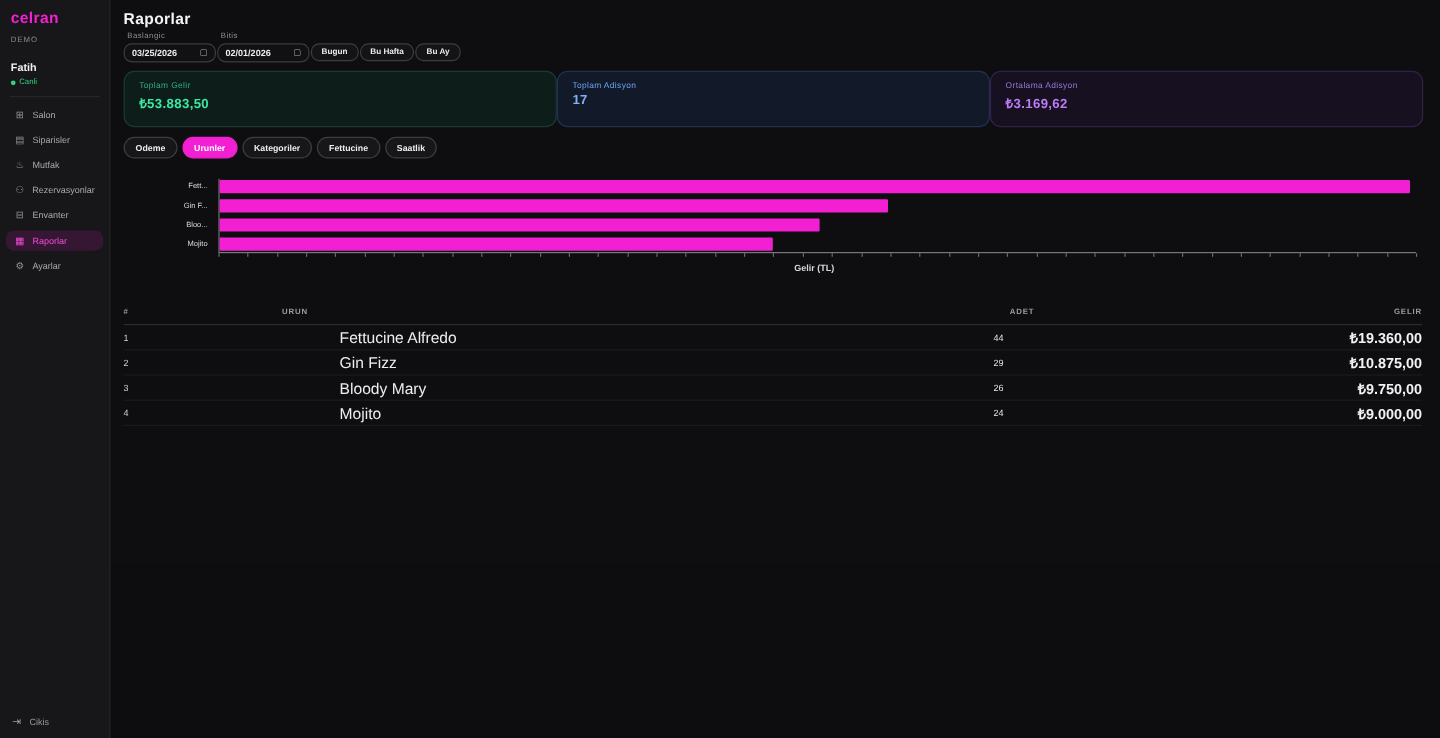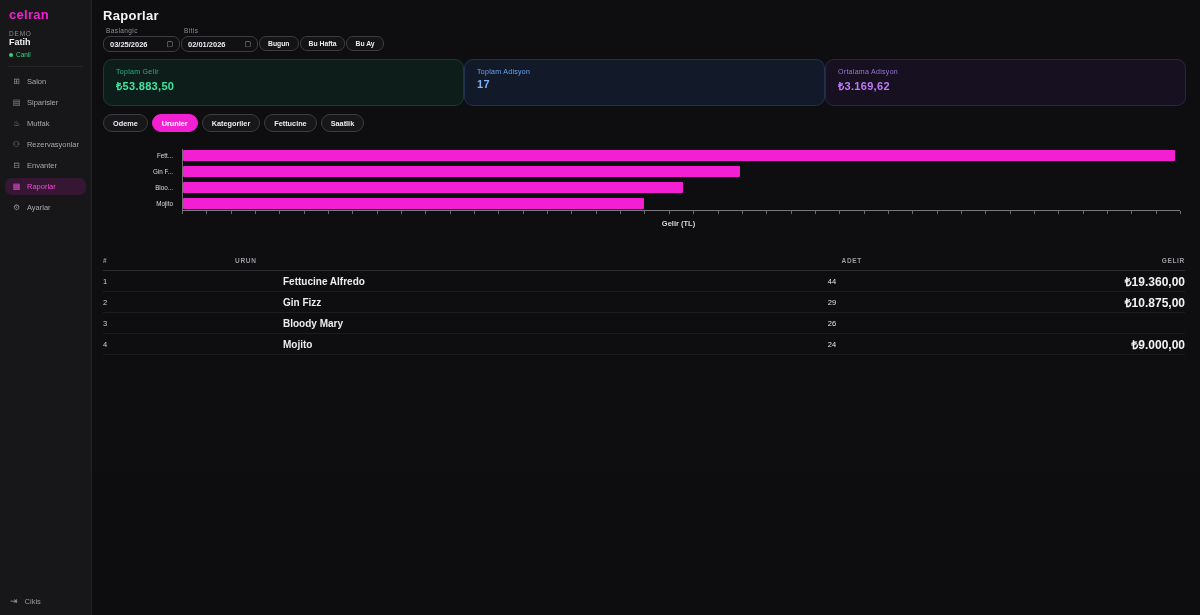--- a/index.html
+++ b/index.html
@@ -4,21 +4,21 @@
 <style>
   * { margin:0; padding:0; box-sizing:border-box; }
   html,body { width:1200px; height:615px; background:#0d0d0f; font-family:"Liberation Sans", sans-serif; overflow:hidden; }
   .screen { position:relative; width:1200px; height:471px; background:#0e0e10; color:#e8e8ea; }
 
   
   .sidebar { position:absolute; left:0; top:0; width:92px; height:615px; background:#171719; border-right:1px solid #242428; display:flex; flex-direction:column; }
   .brand { padding:7px 9px 0 9px; }
   .logo { color:#f21fd3; font-size:13px; font-weight:bold; letter-spacing:0.3px; }
   .env { margin-top:8px; font-size:6.5px; color:#8b8b92; letter-spacing:0.8px; }
-  .user { margin-top:0; font-size:9px; font-weight:bold; color:#f2f2f4; }
+  .user { margin-top:14px; font-size:9px; font-weight:bold; color:#f2f2f4; }
   .live { margin-top:4px; font-size:6.5px; color:#2fd37e; display:flex; align-items:center; gap:3px; }
   .live .dot { width:4px; height:4px; border-radius:50%; background:#2fd37e; }
   .sb-divider { border-top:1px solid #26262a; margin:8px 8px 6px 8px; }
   .nav { padding:0 5px; display:flex; flex-direction:column; gap:4px; }
   .nav-item { display:flex; align-items:center; gap:6px; padding:4px 7px; border-radius:7px; color:#a8a8ae; font-size:7.5px; cursor:pointer; }
   .nav-item .nicon { font-size:8px; color:#8f8f96; width:9px; text-align:center; }
   .nav-item.active { background:rgba(242,31,211,0.14); color:#f24bd9; }
   .nav-item.active .nicon { color:#f24bd9; }
   .logout { position:absolute; left:10px; bottom:9px; display:flex; align-items:center; gap:7px; color:#9a9aa0; font-size:7.5px; cursor:pointer; }
   .logout .nicon { font-size:9px; }
@@ -62,21 +62,21 @@
   .axis .tick { position:absolute; top:1px; width:1px; height:3px; background:#6a6a70; }
   .xlabel { position:absolute; left:182px; top:219px; width:993px; text-align:center; font-size:7.5px; font-weight:bold; color:#d8d8db; }
 
   
   .report-table { position:absolute; left:103px; top:251px; width:1082px; }
   .t-head { display:grid; grid-template-columns:132px 1fr 60px 323px; height:20px; align-items:center; border-bottom:1px solid #2c2c31; }
   .t-head span { font-size:6.5px; color:#9b9ba1; letter-spacing:0.7px; font-weight:bold; }
   .t-row { display:grid; grid-template-columns:132px 1fr 60px 323px; height:21px; align-items:center; border-bottom:1px solid #1c1c20; }
   .c-right { text-align:right; }
   .t-rank { font-size:7.5px; color:#cfcfd3; }
-  .t-urun { font-size:10px; font-weight:bold; color:#ededf0;padding-left:48px; }
+  .t-urun { font-size:13px; font-weight:normal; color:#ededf0;padding-left:48px; }
   .t-adet { font-size:7.5px; color:#e4e4e8; text-align:center; }
   .t-gelir { font-size:12px; font-weight:bold; color:#f2f2f5; text-align:right; }
 </style>
 </head>
 <body>
 
 <div class="screen">
 
   <div class="sidebar">
     <div class="brand">
@@ -244,20 +244,21 @@
         <div class="t-row">
           <span class="t-rank">2</span>
           <span class="t-urun">Gin Fizz</span>
           <span class="t-adet">29</span>
           <span class="t-gelir">₺10.875,00</span>
         </div>
         <div class="t-row">
           <span class="t-rank">3</span>
           <span class="t-urun">Bloody Mary</span>
           <span class="t-adet">26</span>
+          <span class="t-gelir">₺9.750,00</span>
         </div>
         <div class="t-row">
           <span class="t-rank">4</span>
           <span class="t-urun">Mojito</span>
           <span class="t-adet">24</span>
           <span class="t-gelir">₺9.000,00</span>
         </div>
       </div>
   </div>
 

